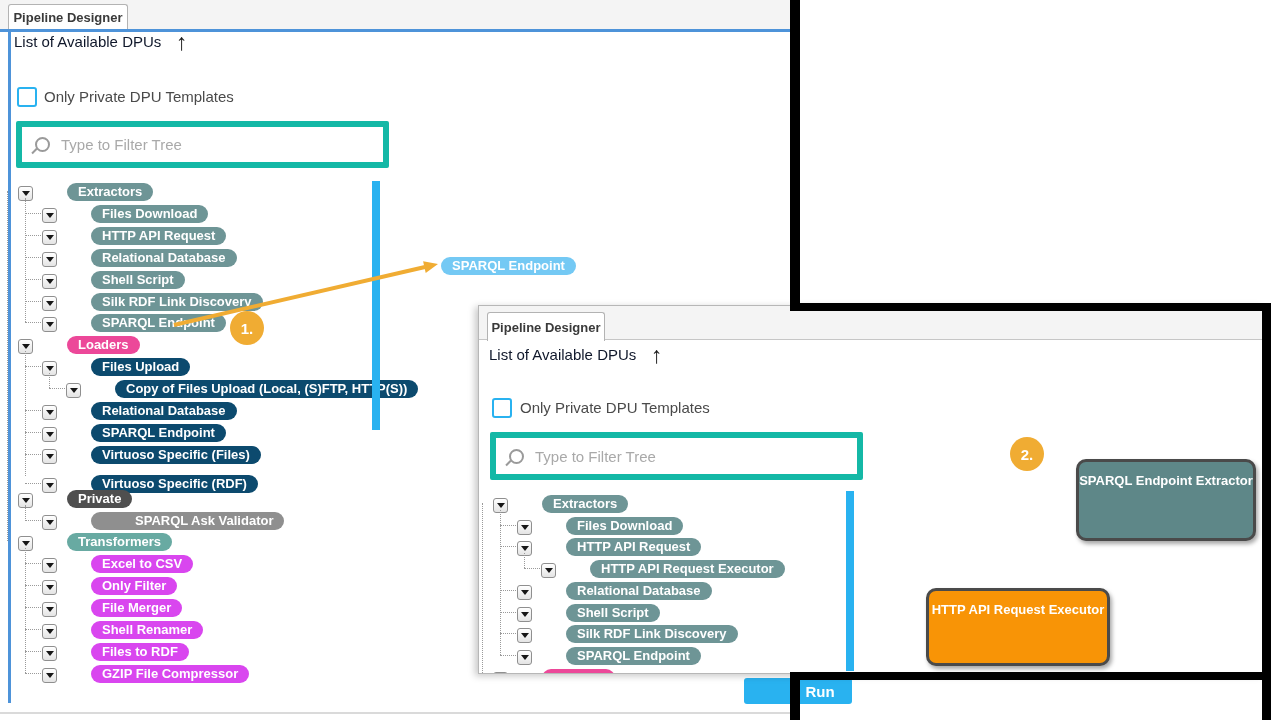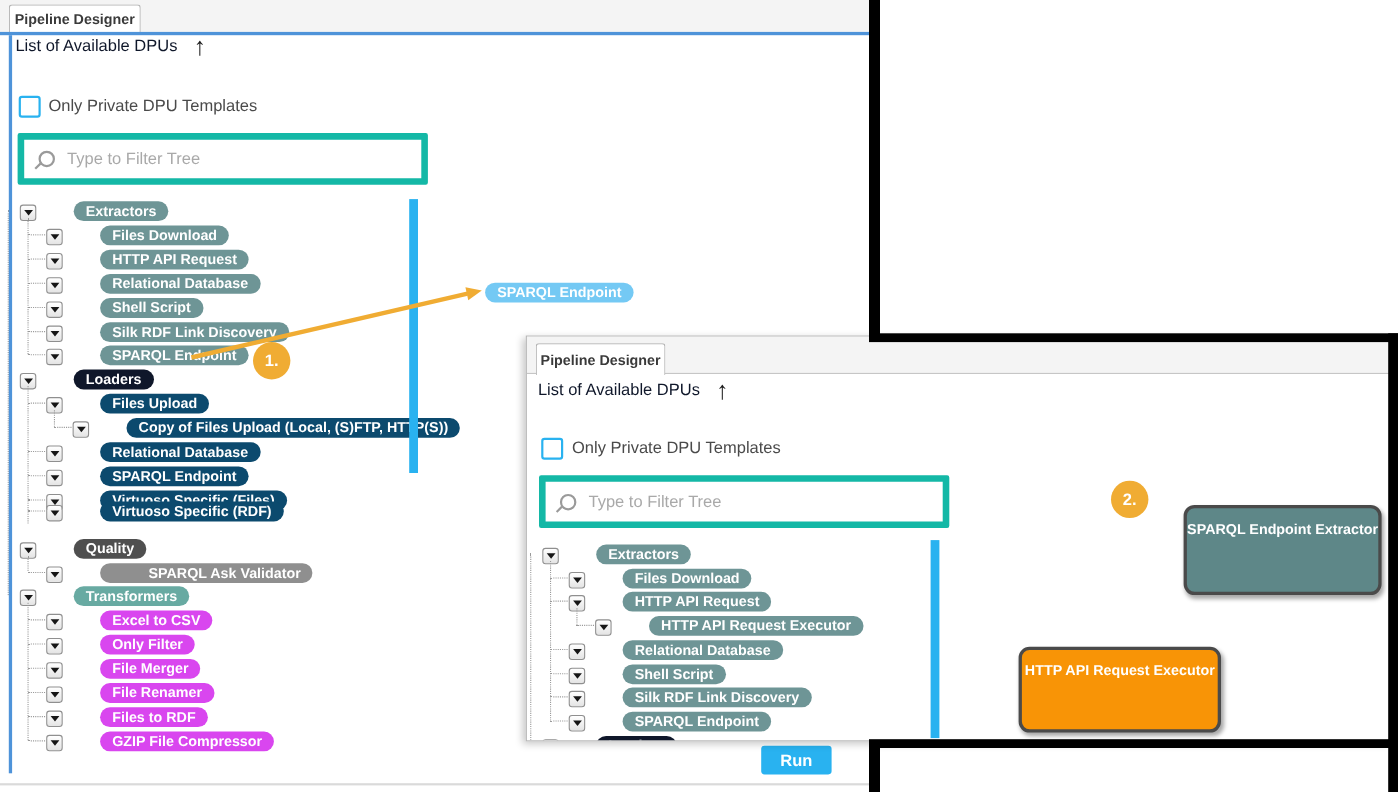--- a/index.html
+++ b/index.html
@@ -31,21 +31,21 @@
   .trow::before{content:'';position:absolute;left:-17px;top:9px;width:16px;border-top:1px dotted #9a9a9a;}
   .trow.lvl0::before{display:none;}
   .toggle{width:15px;height:15px;flex:none;background:linear-gradient(#ffffff,#e4e4e4);
        border:1px solid #8f8f8f;border-radius:3px;display:flex;align-items:center;justify-content:center;
        margin-right:6px;cursor:pointer;box-sizing:border-box;}
   .toggle::after{content:'';border:4px solid transparent;border-top:5px solid #161616;margin-top:4px;}
   .pill{display:inline-block;padding:1px 11px 2px;border-radius:10px;color:#fff;
        font-weight:bold;font-size:13px;line-height:15px;cursor:pointer;}
   .vline{position:absolute;width:0;border-left:1px dotted #9a9a9a;}
   .v-ext,.v-ext-cat{background:#6e9596;}
-  .v-load-cat{background:#0f172a;}
+  .v-load-cat{background:#ec4899;}
   .v-load{background:#0c4a6e;}
   .v-qual-cat{background:#4f4f4f;}
   .v-qual{background:#8f8f8f;padding-left:44px;}
   .v-trans-cat{background:#68aaa2;}
   .v-trans{background:#d946ef;}
   .v-drag{background:#74c9f4;}
 
   .scrollbar{position:absolute;width:8px;background:#29b2f0;cursor:pointer;}
 
   
@@ -74,23 +74,23 @@
   .node-orange{background:#f89406;}
 
   
   .frame{position:absolute;background:#000;}
   #barLeft{left:790px;top:0;width:10px;height:720px;z-index:4;}
   #barTop2{left:790px;top:303px;width:481px;height:8px;z-index:6;}
   #barRight{left:1262px;top:303px;width:9px;height:417px;z-index:6;}
   #barBottom2{left:790px;top:672px;width:481px;height:8px;z-index:6;}
 
   
-  #runbtn{position:absolute;left:692px;top:678px;width:64px;height:26px;background:#29b2f0;
+  #runbtn{position:absolute;left:744px;top:678px;width:64px;height:26px;background:#29b2f0;
        color:#fff;font-size:15px;font-weight:bold;border-radius:3px;display:flex;
-       align-items:center;justify-content:center;cursor:pointer;z-index:1;}
+       align-items:center;justify-content:center;cursor:pointer;z-index:1;padding-left:44px;}
 </style>
 </head>
 <body>
 
 <div id="stage">
 
   <div class="window" id="winA">
     <div class="tabbar"></div>
     <div class="tab" style="left:8px;top:4px;width:118px;height:25px;">Pipeline Designer</div>
 
@@ -151,27 +151,27 @@
           <span class="pill v-load">Relational Database</span>
         </div>
         <div class="trow lvl1" style="top: 240.9px; left: 24px;">
           <span class="toggle"></span>
           <span class="pill v-load">SPARQL Endpoint</span>
         </div>
         <div class="trow lvl1" style="top: 262.8px; left: 24px;">
           <span class="toggle"></span>
           <span class="pill v-load">Virtuoso Specific (Files)</span>
         </div>
-        <div class="trow lvl1" style="top: 273px; left: 24px;">
+        <div class="trow lvl1" style="top: 292px; left: 24px;">
           <span class="toggle"></span>
           <span class="pill v-load">Virtuoso Specific (RDF)</span>
         </div>
         <div class="trow lvl0" style="top: 306.6px; left: 0px;">
           <span class="toggle"></span>
-          <span class="pill v-qual-cat">Quality</span>
+          <span class="pill v-qual-cat">Private</span>
         </div>
         <div class="trow lvl1" style="top: 328.5px; left: 24px;">
           <span class="toggle"></span>
           <span class="pill v-qual">SPARQL Ask Validator</span>
         </div>
         <div class="trow lvl0" style="top: 350.4px; left: 0px;">
           <span class="toggle"></span>
           <span class="pill v-trans-cat">Transformers</span>
         </div>
         <div class="trow lvl1" style="top: 372.3px; left: 24px;">
@@ -181,21 +181,21 @@
         <div class="trow lvl1" style="top: 394.2px; left: 24px;">
           <span class="toggle"></span>
           <span class="pill v-trans">Only Filter</span>
         </div>
         <div class="trow lvl1" style="top: 416.1px; left: 24px;">
           <span class="toggle"></span>
           <span class="pill v-trans">File Merger</span>
         </div>
         <div class="trow lvl1" style="top: 438px; left: 24px;">
           <span class="toggle"></span>
-          <span class="pill v-trans">File Renamer</span>
+          <span class="pill v-trans">Shell Renamer</span>
         </div>
         <div class="trow lvl1" style="top: 459.9px; left: 24px;">
           <span class="toggle"></span>
           <span class="pill v-trans">Files to RDF</span>
         </div>
         <div class="trow lvl1" style="top: 481.8px; left: 24px;">
           <span class="toggle"></span>
           <span class="pill v-trans">GZIP File Compressor</span>
         </div>
         <div class="vline" style="left: 7px; top: 16px; height: 124.4px;"></div>

